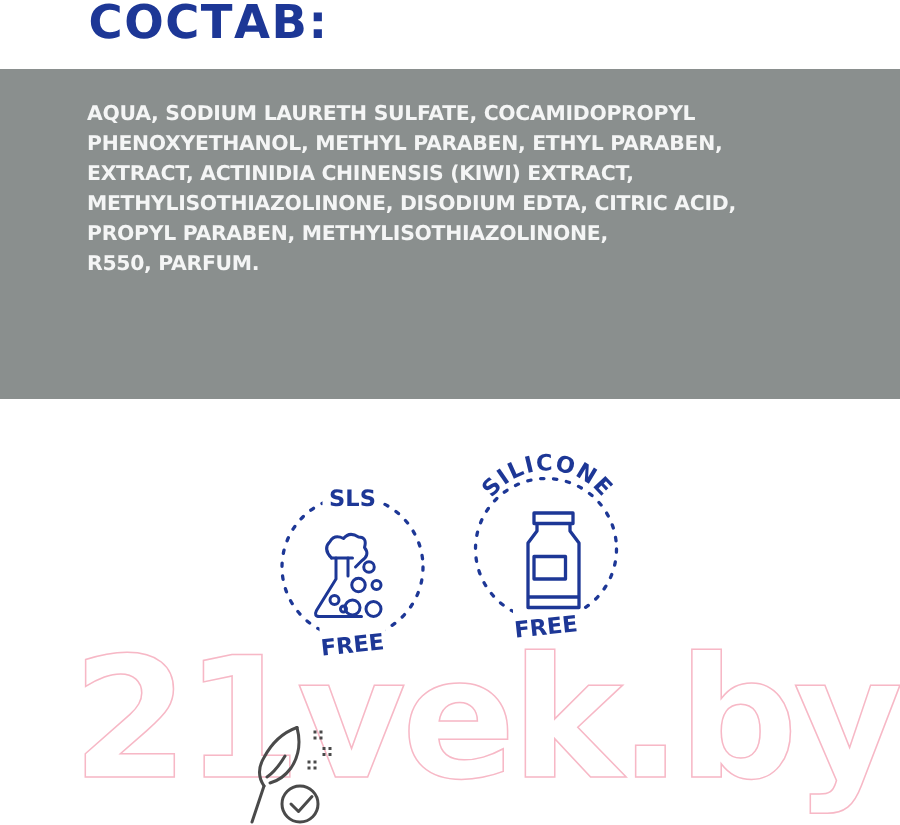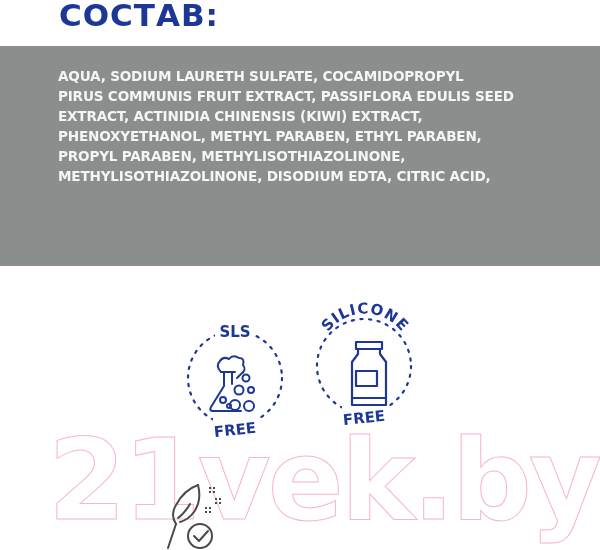--- a/index.html
+++ b/index.html
@@ -49,25 +49,25 @@
   }
 </style>
 </head>
 <body>
 
 <div class="title">СОСТАВ:</div>
 
 <div class="panel">
   <div class="ingredients">
     <div>AQUA, SODIUM LAURETH SULFATE, COCAMIDOPROPYL</div>
-    <div>PIRUS COMMUNIS FRUIT EXTRACT, PASSIFLORA EDULIS SEED</div>
+    <div>PHENOXYETHANOL, METHYL PARABEN, ETHYL PARABEN,</div>
     <div>EXTRACT, ACTINIDIA CHINENSIS (KIWI) EXTRACT,</div>
-    <div>PHENOXYETHANOL, METHYL PARABEN, ETHYL PARABEN,</div>
+    <div>METHYLISOTHIAZOLINONE, DISODIUM EDTA, CITRIC ACID,</div>
     <div>PROPYL PARABEN, METHYLISOTHIAZOLINONE,</div>
-    <div>METHYLISOTHIAZOLINONE, DISODIUM EDTA, CITRIC ACID,</div>
+    <div>R550, PARFUM.</div>
   </div>
 </div>
 
 <div class="watermark">21vek.by</div>
 
 <div class="badge badge-sls">
   <svg viewBox="0 0 128 128">
     <defs>
       <path id="arcTop1" d="M 22 64 A 42 42 0 0 1 106 64"></path>
       <path id="arcBot1" d="M 18 64 A 46 46 0 0 0 110 64"></path>

